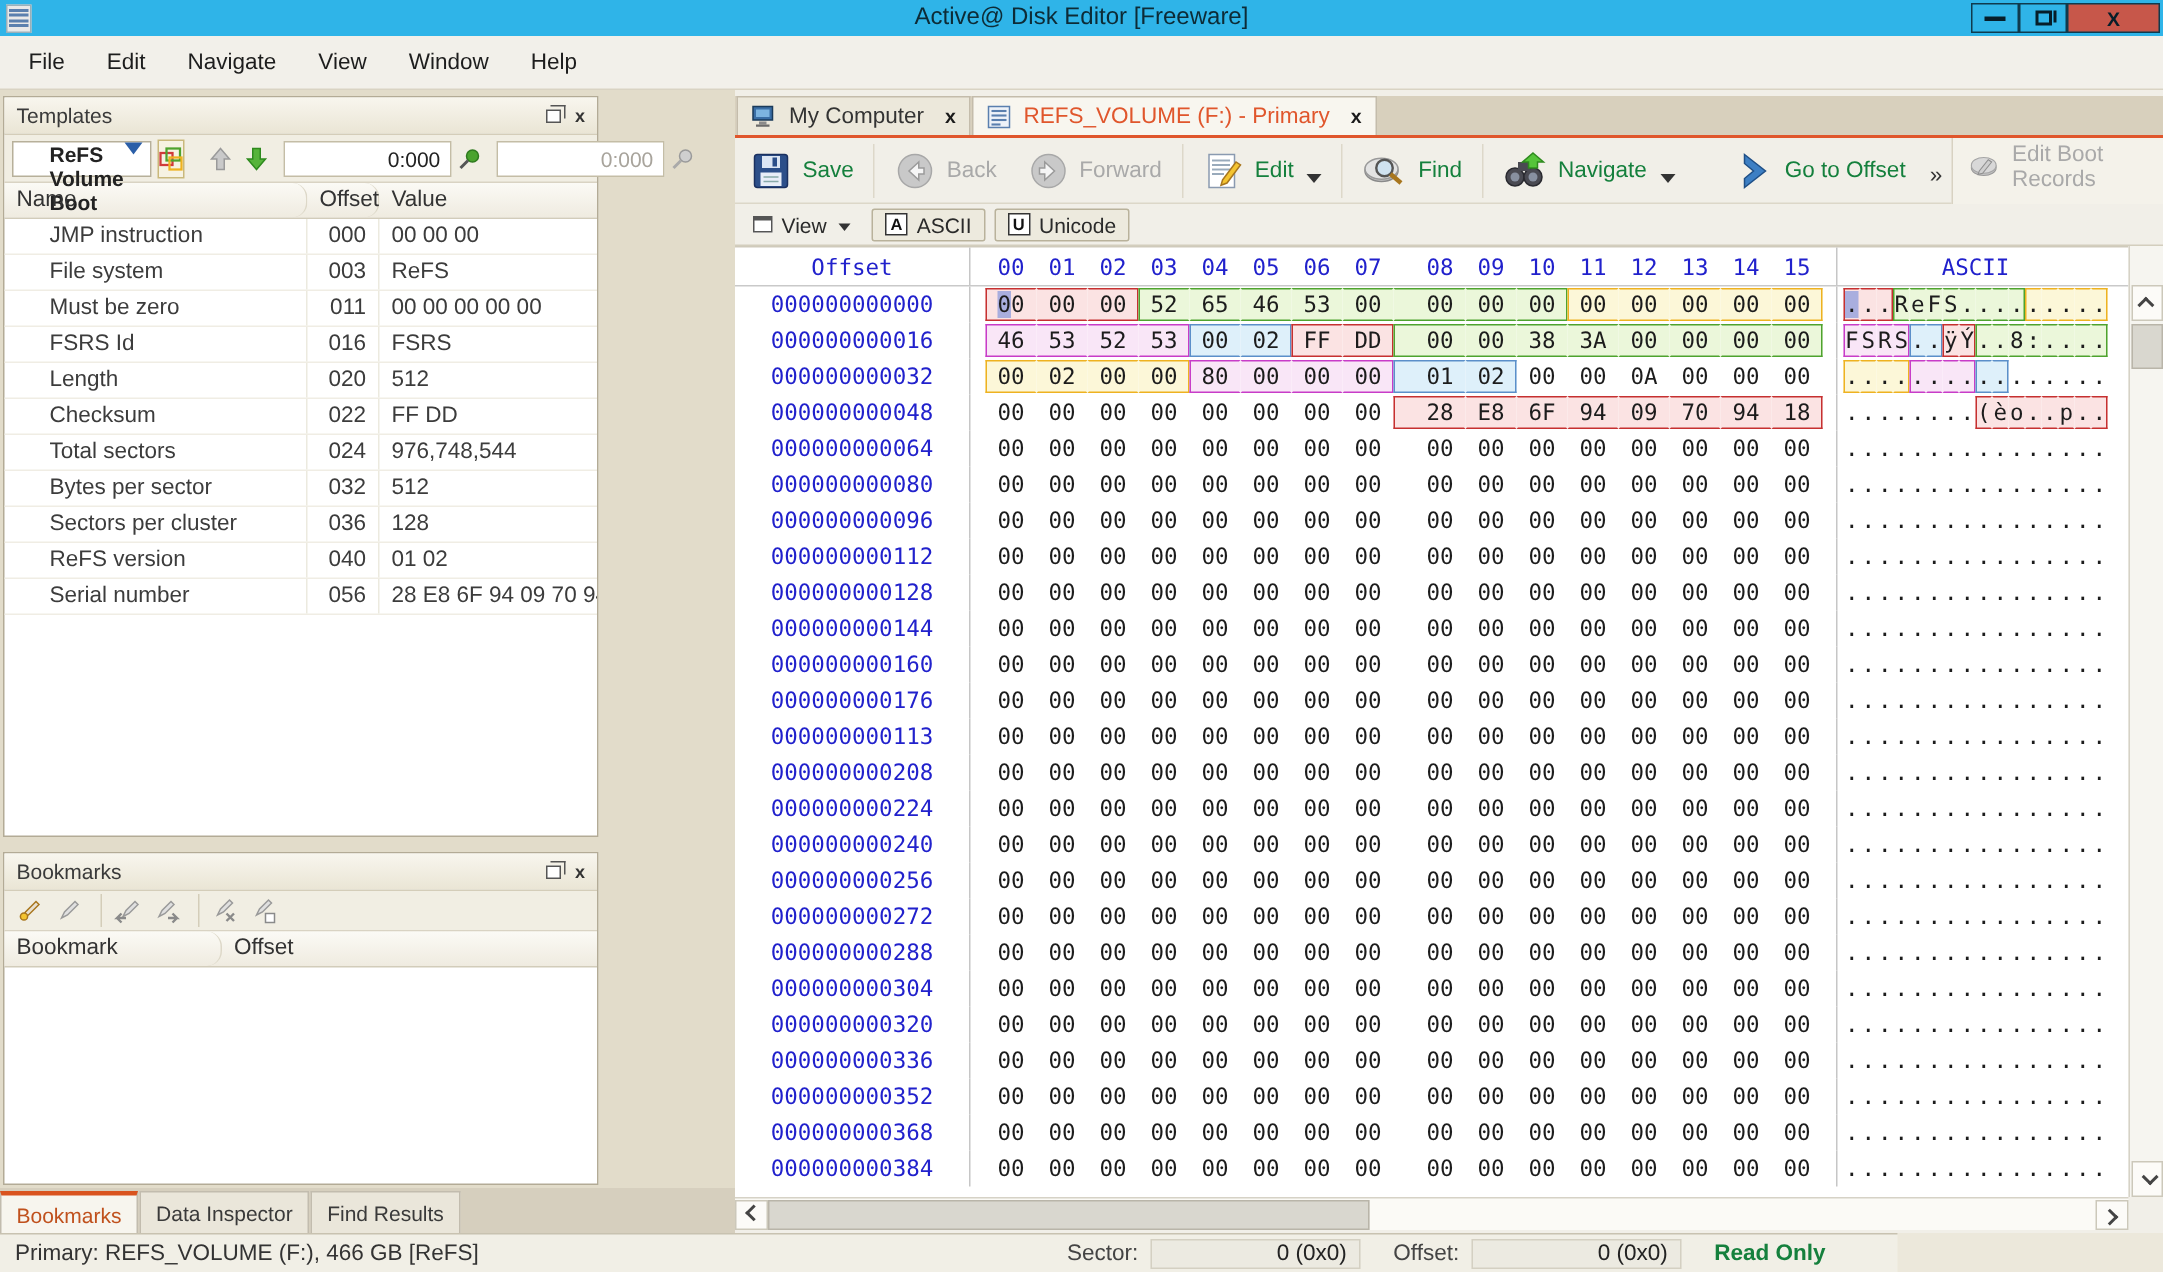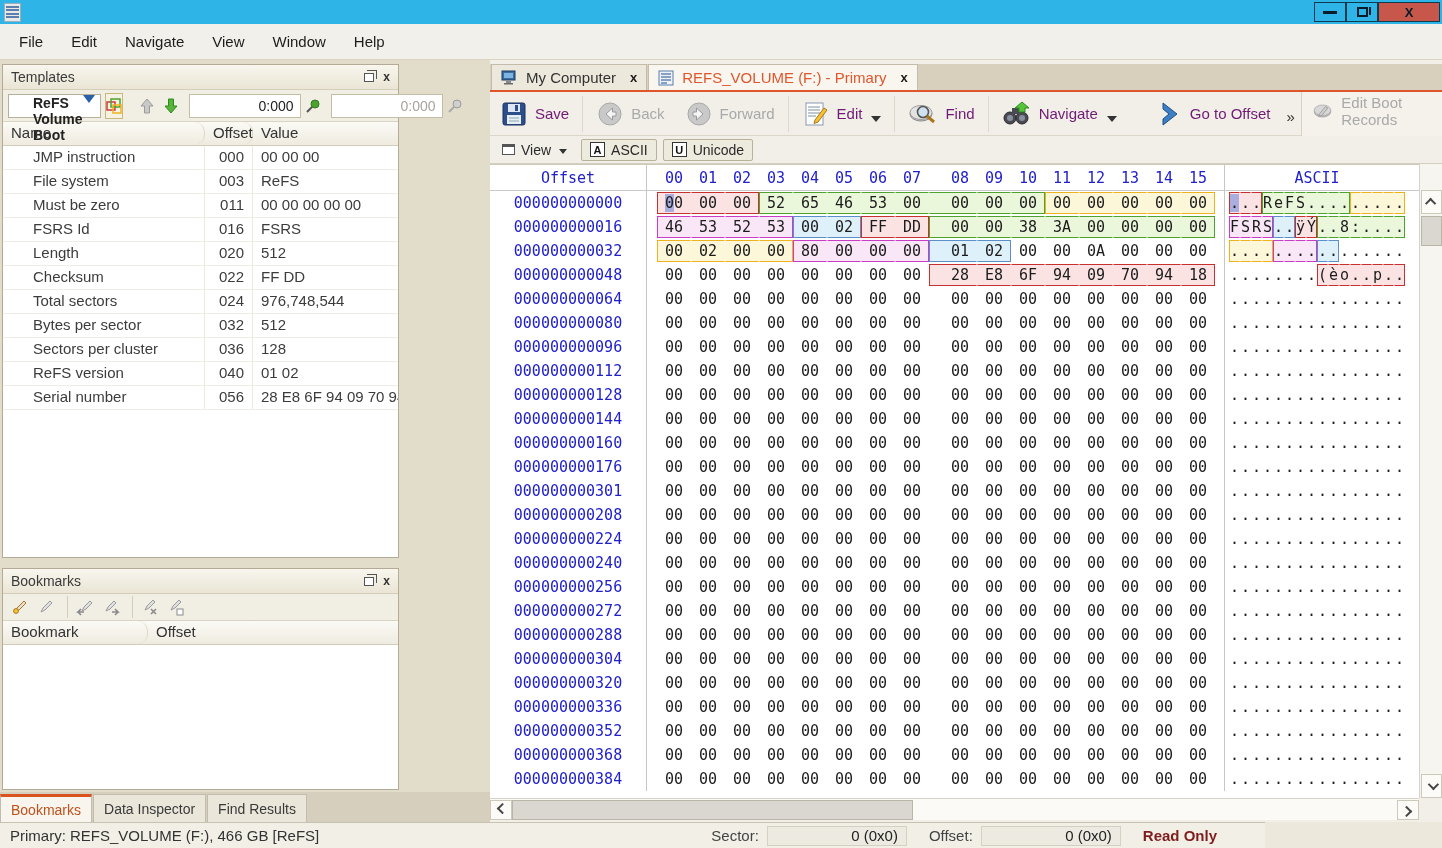--- a/index.html
+++ b/index.html
@@ -67,21 +67,21 @@
   
   .editor { position:absolute; left:490px; top:60px; width:952px; height:762px; background:#f1efe8; }
   .etabs { position:absolute; left:0; top:4px; width:952px; height:26px; background:#d8d0bd; display:flex; align-items:flex-end; }
   .etabs::after { content:""; position:absolute; left:0; bottom:-2px; width:952px; height:2px; background:#e0562c; }
   .etab { height:26px; display:flex; align-items:center; padding:0 9px; font-size:15px; background:#ece8db; color:#333; margin-left:1px; border:1px solid #c4bcab; border-bottom:none; }
   .etab.active { background:#f8f6ef; color:#e0562c; }
   .etab .close-x { margin-left:14px; font-weight:bold; color:#1a1a1a; font-size:13px; }
   .etab .ticon { margin-right:8px; display:flex; }
 
   .etoolbar { position:absolute; left:0; top:32px; width:952px; height:44px; background:#f1efe8; border-bottom:1px solid #dcd7c8; display:flex; align-items:center; }
-  .tbtn { display:flex; align-items:center; padding:0 10px; height:38px; font-size:15px; color:#701a75; }
+  .tbtn { display:flex; align-items:center; padding:0 10px; height:38px; font-size:15px; color:#15803d; }
   .tbtn .lbl { margin-left:7px; }
   .tbtn.disabled { color:#a9a9a9; }
   .tbtn .dd { margin-left:9px; margin-top:10px; width:0; height:0; border-left:5px solid transparent; border-right:5px solid transparent; border-top:6px solid #333; }
   .tsep { width:1px; height:36px; background:#ddd8c9; margin:0 3px; }
   .tchev { font-size:15px; color:#333; padding:0 6px; margin-top:6px; }
   .boot-group { height:44px; display:flex; align-items:flex-start; border-left:1px solid #d8d2c2; background:#f4f2ea; flex:1; }
 
   .viewbar { position:absolute; left:0; top:76px; width:952px; height:28px; background:#f1efe8; border-bottom:1px solid #d3cebd; display:flex; align-items:center; padding-left:4px; }
   .vbtn { display:flex; align-items:center; font-size:14px; color:#2a2a2a; padding:2px 8px; margin-right:6px; }
   .vbtn.boxed { border:1px solid #b9b29b; border-radius:2px; background:#edeade; height:22px; }
@@ -144,20 +144,21 @@
 
 <div id="window">
 
   <div class="titlebar">
     <div class="app-icon">
         <i></i>
         <i></i>
         <i></i>
         <i></i>
       </div>
+    <div class="title-text">Active@ Disk Editor [Freeware]</div>
     <div class="winbtns">
       <div class="winbtn min">
           <span class="glyph-min"></span>
         </div>
       <div class="winbtn max">
           <span class="glyph-max"></span>
         </div>
       <div class="winbtn close">X</div>
     </div>
   </div>
@@ -962,21 +963,21 @@
               <div class="ascii-cell">.</div>
               <div class="ascii-cell">.</div>
               <div class="ascii-cell">.</div>
               <div class="ascii-cell">.</div>
               <div class="ascii-cell">.</div>
               <div class="ascii-cell">.</div>
               <div class="ascii-cell">.</div>
             </div>
           </div>
           <div class="hex-row">
-            <div class="hex-offcol">000000000301</div>
+            <div class="hex-offcol">000000000113</div>
             <div class="hex-bytes">
               <div class="hex-cell">00</div>
               <div class="hex-cell">00</div>
               <div class="hex-cell">00</div>
               <div class="hex-cell">00</div>
               <div class="hex-cell">00</div>
               <div class="hex-cell">00</div>
               <div class="hex-cell">00</div>
               <div class="hex-cell">00</div>
               <div class="hex-cell gap">00</div>
@@ -1499,16 +1500,16 @@
     </div>
   </div>
 
   <div class="statusbar">
     <span class="sb-left">Primary: REFS_VOLUME (F:), 466 GB [ReFS]</span>
     <span class="sb-right">
       <span class="sb-lbl">Sector:</span>
       <span class="sb-field">0 (0x0)</span>
       <span class="sb-lbl">Offset:</span>
       <span class="sb-field">0 (0x0)</span>
-      <span class="sb-mode" style="color: #7f1d1d;">Read Only</span>
+      <span class="sb-mode" style="color: #15803d;">Read Only</span>
     </span>
   </div>
 </div>
 
 </body></html>

